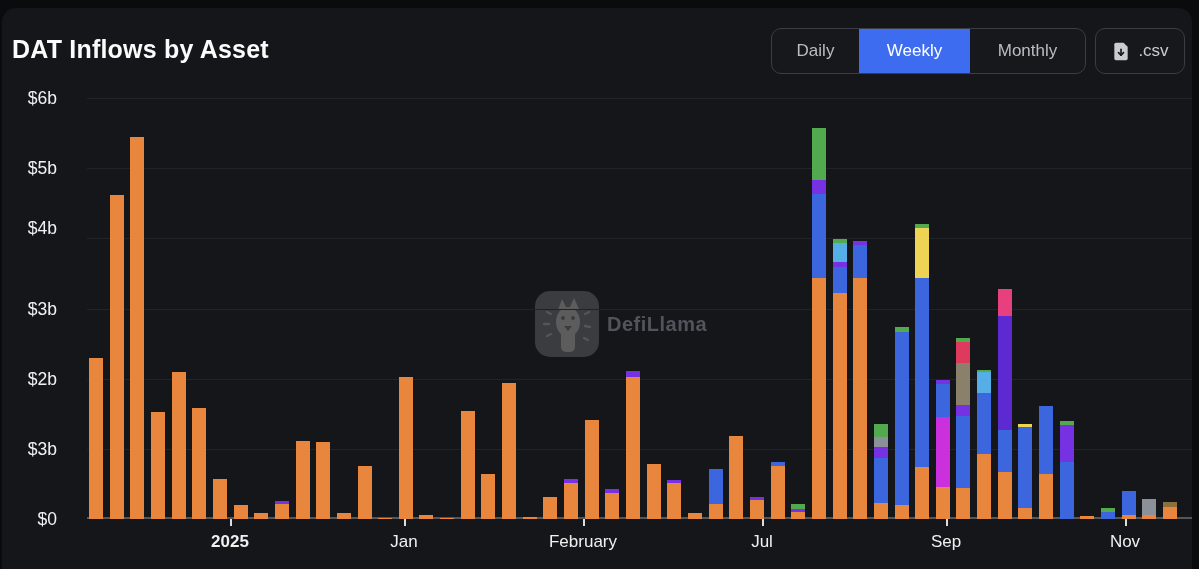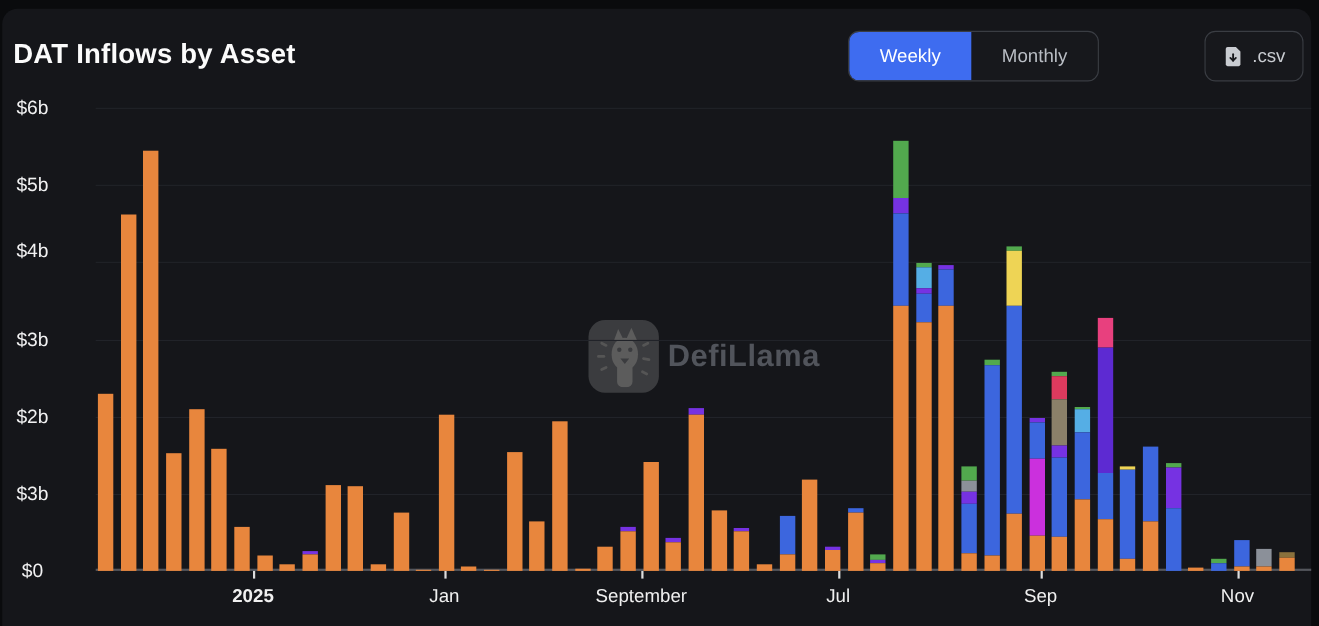--- a/index.html
+++ b/index.html
@@ -13,45 +13,46 @@
   .toggle-group { position:absolute; left:769px; top:20px; height:46px; display:flex; border:1px solid #3a3d43; border-radius:10px; overflow:hidden; background:#17181c; }
   .toggle-btn { display:flex; align-items:center; justify-content:center; font-size:17px; color:#b9bdc4; cursor:pointer; background:transparent; border:none; font-family:inherit; }
   .toggle-btn.selected { background:#3e6cf0; color:#ffffff; }
   .toggle-btn.daily { width:87px; }
   .toggle-btn.weekly { width:111px; }
   .toggle-btn.monthly { width:115px; }
 
   .csv-btn { position:absolute; left:1093px; top:20px; width:90px; height:46px; border:1px solid #3a3d43; border-radius:10px; background:#17181c; display:flex; align-items:center; justify-content:center; gap:7px; color:#c9ccd1; font-size:17px; cursor:pointer; font-family:inherit; }
 
   
-  .y-label { position:absolute; left:0; width:55px; text-align:center; transform:translateY(-50%); font-size:17.5px; color:#f1f1f2; }
+  .y-label { position:absolute; left:0; width:55px; text-align:right; transform:translateY(-50%); font-size:17.5px; color:#f1f1f2; }
   .gridline { position:absolute; left:85px; width:1105px; height:1px; background:#212329; }
   .axis-line { position:absolute; left:85px; top:517px; width:1105px; height:2px; background:#54565c; }
   .x-tick { position:absolute; top:519px; width:2px; height:7px; background:#dddddd; }
   .x-tick-label { position:absolute; top:532px; transform:translateX(-50%); font-size:17px; color:#f0f0f0; white-space:nowrap; }
   .x-tick-label.bold { font-weight:700; }
 
   
   .bar { position:absolute; bottom:50px; width:14px; display:flex; flex-direction:column-reverse; }
   .bar-seg { width:100%; }
 
   
   .watermark { position:absolute; left:533px; top:283px; display:flex; align-items:center; gap:8px; pointer-events:none; }
   .wm-badge { width:64px; height:66px; border-radius:15px; background:#3b3c3f; display:flex; align-items:center; justify-content:center; }
-  .wm-text { font-size:28px; font-weight:700; color:#51545b; letter-spacing:.5px; }
+  .wm-text { font-size:20px; font-weight:700; color:#51545b; letter-spacing:.5px; }
 </style>
 </head>
 <body>
 
 <div id="stage">
   <div id="panel">
 
     <div class="page-title">DAT Inflows by Asset</div>
 
     <div class="toggle-group">
+      <button class="toggle-btn daily">Daily</button>
       <button class="toggle-btn weekly selected">Weekly</button>
       <button class="toggle-btn monthly">Monthly</button>
     </div>
 
     <button class="csv-btn">
       <span style="display:flex;">
         <svg width="20" height="20" viewBox="0 0 24 24">
           <path d="M6 2 h9 l5 5 v14 a2 2 0 0 1 -2 2 H6 a2 2 0 0 1 -2 -2 V4 a2 2 0 0 1 2 -2 z" fill="#c9ccd1"></path>
           <g stroke="#17181c" stroke-width="2" fill="none" stroke-linecap="round" stroke-linejoin="round">
             <line x1="12" y1="10" x2="12" y2="17"></line>
@@ -102,21 +103,21 @@
         <div class="y-label" style="top:370.7px">$2b</div>
         <div class="gridline" style="top:440.8px"></div>
         <div class="y-label" style="top:440.8px">$3b</div>
         <div class="y-label" style="top:511.0px">$0</div>
         <div class="axis-line" style="top:509px"></div>
         <div class="x-tick" style="left:228px;top:511px"></div>
         <div class="x-tick-label bold" style="left:228px;top:524px">2025</div>
         <div class="x-tick" style="left:402px;top:511px"></div>
         <div class="x-tick-label" style="left:402px;top:524px">Jan</div>
         <div class="x-tick" style="left:581px;top:511px"></div>
-        <div class="x-tick-label" style="left:581px;top:524px">September</div>
+        <div class="x-tick-label" style="left:581px;top:524px">February</div>
         <div class="x-tick" style="left:760px;top:511px"></div>
         <div class="x-tick-label" style="left:760px;top:524px">Jul</div>
         <div class="x-tick" style="left:944px;top:511px"></div>
         <div class="x-tick-label" style="left:944px;top:524px">Sep</div>
         <div class="x-tick" style="left:1123px;top:511px"></div>
         <div class="x-tick-label" style="left:1123px;top:524px">Nov</div>
         <div class="bar" style="left:87px;bottom:50px">
           <div class="bar-seg" style="height:161px;background:#e8863d"></div>
         </div>
         <div class="bar" style="left:108px;bottom:50px">

